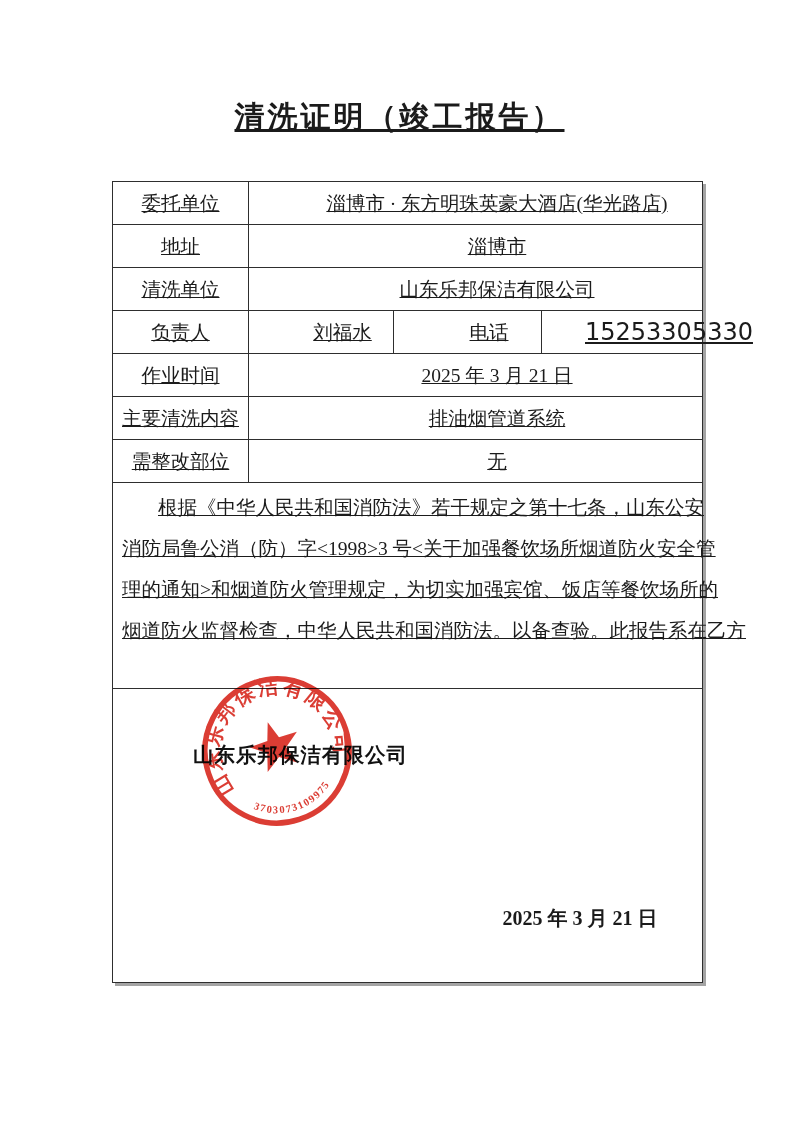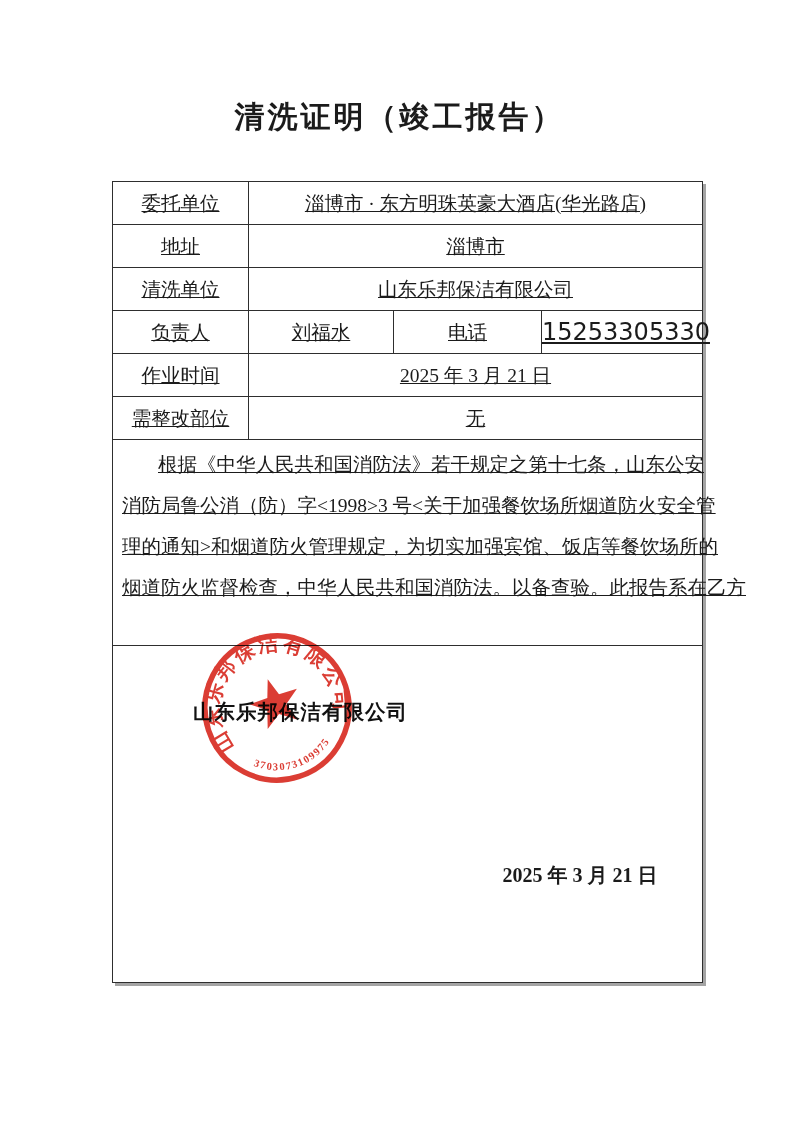--- a/index.html
+++ b/index.html
@@ -13,40 +13,41 @@
     overflow:hidden;
     margin:0 auto;
   }
   .title {
     position:absolute;
     top:97px; left:0; width:100%;
     text-align:center;
     font-size:30px;
     font-weight:600;
     letter-spacing:3px;
+    text-decoration:underline;
   }
   .doc-table {
     position:absolute;
     left:112px; top:181px;
     width:591px; height:802px;
     border:1px solid #2e2e2e;
     box-shadow:3px 3px 0 rgba(90,90,90,0.55);
     background:#fff;
     text-decoration:underline;
   }
   .row { display:flex; border-bottom:1px solid #2e2e2e; height:43px; }
   .row.notice-row { height:206px; }
   .row.sig-row { height:250px; border-bottom:none; position:relative; overflow:visible; }
   .cell {
     display:flex; align-items:center; justify-content:center;
     font-size:19.5px;
     text-align:center;
     height:100%;
   }
-  .cell + .cell { border-left:1px solid #2e2e2e; }
+  .cell + .cell { border-left:1px solid #2e2e2e;padding-left:43px; }
   .c-label { width:135px; flex:0 0 135px; }
   .c-value { flex:1 1 auto; }
   .c-mid1  { width:145px; flex:0 0 145px; }
   .c-mid2  { width:148px; flex:0 0 148px; }
   .num { font-family:"DejaVu Sans","Liberation Sans",sans-serif; font-size:24px; }
   .notice {
     width:100%;
     padding:4px 8px 0 9px;
     font-size:19.5px;
     line-height:41px;
@@ -107,20 +108,24 @@
       <div class="cell c-mid1">刘福水</div>
       <div class="cell c-mid2">电话</div>
       <div class="cell c-value num">15253305330</div>
     </div>
 
     <div class="row">
       <div class="cell c-label">作业时间</div>
       <div class="cell c-value">2025 年 3 月 21 日</div>
     </div>
 
+    <div class="row">
+      <div class="cell c-label">主要清洗内容</div>
+      <div class="cell c-value">排油烟管道系统</div>
+    </div>
 
 
     <div class="row">
       <div class="cell c-label">需整改部位</div>
       <div class="cell c-value">无</div>
     </div>
 
     <div class="row notice-row">
       <div class="notice">
         <div class="nline indent">根据《中华人民共和国消防法》若干规定之第十七条，山东公安</div>

